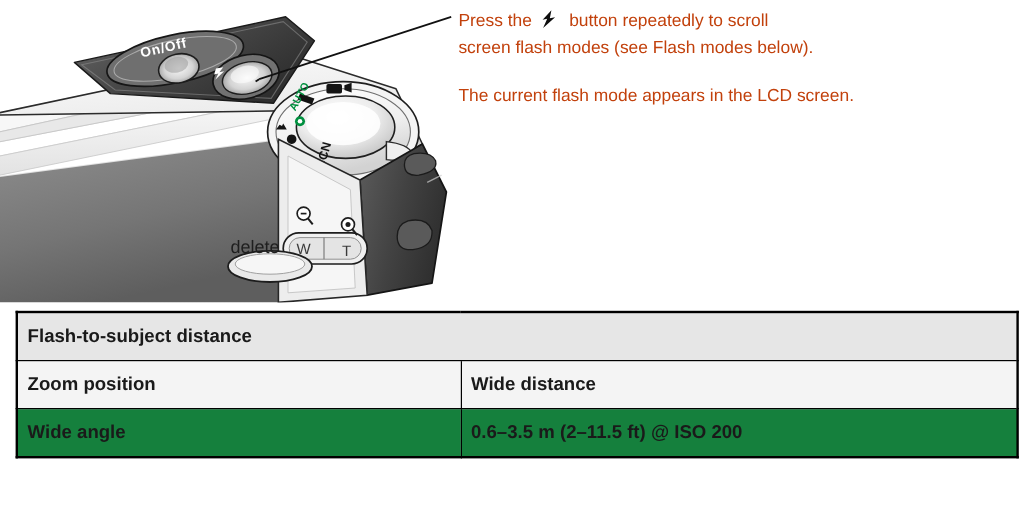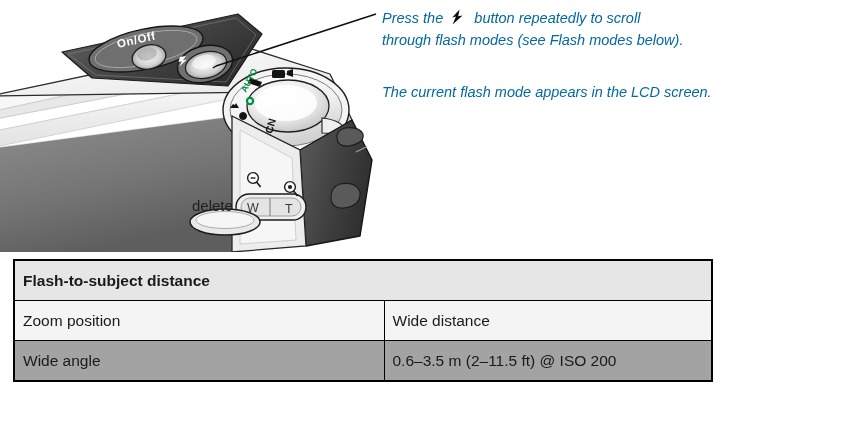--- a/index.html
+++ b/index.html
@@ -29,64 +29,63 @@
   
   #callout {
     position: absolute;
     left: 382px;
     top: 8px;
     width: 468px;
   }
   .callout-para {
     font-size: 14.5px;
     line-height: 20px;
-    color: #0369a1;
+    color: #c2410c;
     margin: 0;
-    font-style: italic;
   }
   .callout-para.second {
-    margin-top: 32px;
+    margin-top: 20px;
   }
   .bolt-inline {
     display: inline-block;
     vertical-align: -2px;
     margin: 0 5px 0 3px;
   }
 
   
   #spec-table {
     position: absolute;
     left: 13px;
     top: 259px;
-    width: 700px;
+    width: 836px;
     border-collapse: collapse;
     border: 2.5px solid #000000;
     background: #ffffff;
     table-layout: fixed;
   }
   #spec-table td {
     border: 1.5px solid #000000;
     padding: 5px 8px 6px 8px;
     font-size: 15.5px;
     line-height: 19px;
     vertical-align: middle;
     height: 28px;
   }
   td.title-cell {
     background: #e6e6e6;
     font-weight: bold;
     font-size: 15.5px;
   }
   td.head-cell {
     background: #f4f4f4;
-    font-weight: normal;
+    font-weight: bold;
   }
   td.body-cell {
-    background: #a3a3a3;
-    font-weight: normal;
+    background: #15803d;
+    font-weight: bold;
   }
   .col-left  { width: 370px; }
   .col-right { width: auto; }
 </style>
 </head>
 <body>
 
 <div id="illustration">
   <svg width="400" height="252" viewBox="0 0 400 252" xmlns="http://www.w3.org/2000/svg">
     <defs>
@@ -242,21 +241,21 @@
 <div id="callout">
   <p class="callout-para">
     <span>Press the</span>
     <span class="bolt-inline">
       <svg width="15" height="16" viewBox="0 0 15 16" xmlns="http://www.w3.org/2000/svg">
         <path d="M 9.5 0.6 L 2.2 8.4 L 6.0 7.6 L 2.6 15.4 L 12.6 6.4 L 8.2 7.3 Z" fill="#0d0d0d"></path>
       </svg>
     </span>
     <span>button repeatedly to scroll</span>
     <br>
-    <span>through flash modes (see Flash modes below).</span>
+    <span>screen flash modes (see Flash modes below).</span>
   </p>
   <p class="callout-para second">The current flash mode appears in the LCD screen.</p>
 </div>
 
 <table id="spec-table">
   <colgroup>
     <col class="col-left">
     <col class="col-right">
   </colgroup>
   <tbody>

